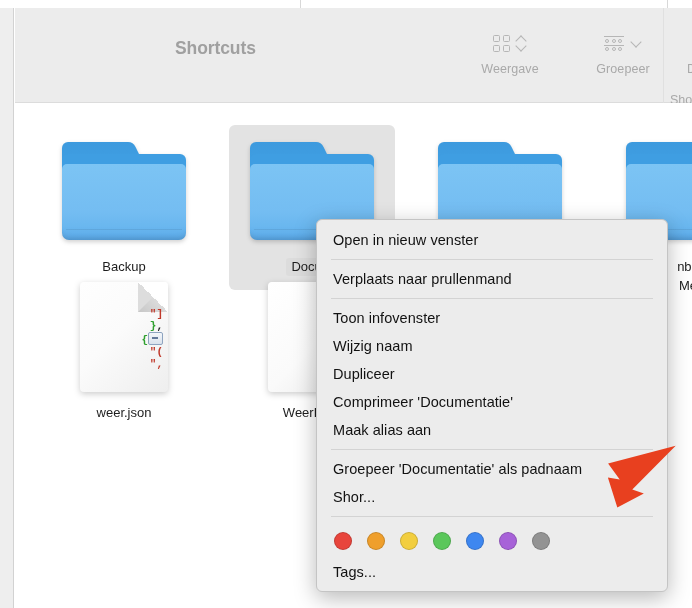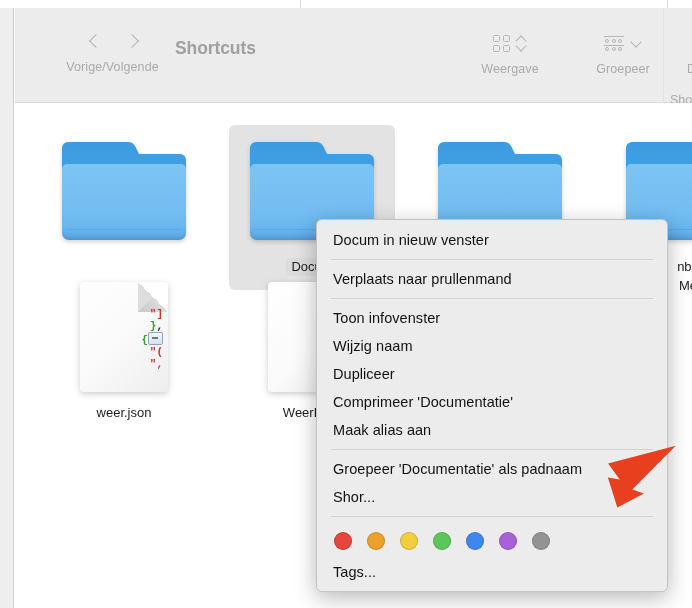--- a/index.html
+++ b/index.html
@@ -417,27 +417,20 @@
     <div class="seam" style="left:667px;"></div>
   </div>
 
   <div class="window">
 
     <div class="sidebar-sliver"></div>
 
     <div class="toolbar">
       <div class="tb-vline"></div>
 
-      <div class="nav-group">
-        <div class="nav-arrows">
-          <span class="chev left"></span>
-          <span class="chev right"></span>
-        </div>
-        <div class="tb-label">Vorige/Volgende</div>
-      </div>
 
       <div class="win-title">Shortcuts</div>
 
       <div class="tb-item" style="left:455px; width:80px;">
         <div class="glyphrow">
           <span class="ico-grid">
             <i></i>
               <i></i>
               <i></i>
               <i></i>
@@ -488,20 +481,21 @@
       <div class="item" style="left:26px; top:22px;">
         <div class="icon-wrap">
           <div class="folder">
               <div class="tab"></div>
               <div class="back"></div>
               <div class="front">
                 <div class="crease"></div>
               </div>
             </div>
         </div>
+        <div><span class="label">Backup</span></div>
       </div>
 
       <div class="item" style="left:214px; top:22px;">
         <div class="selbg"></div>
         <div class="icon-wrap">
           <div class="folder">
               <div class="tab"></div>
               <div class="back"></div>
               <div class="front">
                 <div class="crease"></div>
@@ -561,21 +555,21 @@
         <div class="icon-wrap">
           <div class="doc-blank"></div>
         </div>
         <div><span class="label">WeerData</span></div>
       </div>
 
     </div>
 
     <div class="ctxmenu">
 
-      <div class="mi">Docum in nieuw venster</div>
+      <div class="mi">Open in nieuw venster</div>
 
       <div class="sep"></div>
 
       <div class="mi">Verplaats naar prullenmand</div>
 
       <div class="sep"></div>
 
       <div class="mi">Toon infovenster</div>
       <div class="mi">Wijzig naam</div>
       <div class="mi">Dupliceer</div>

